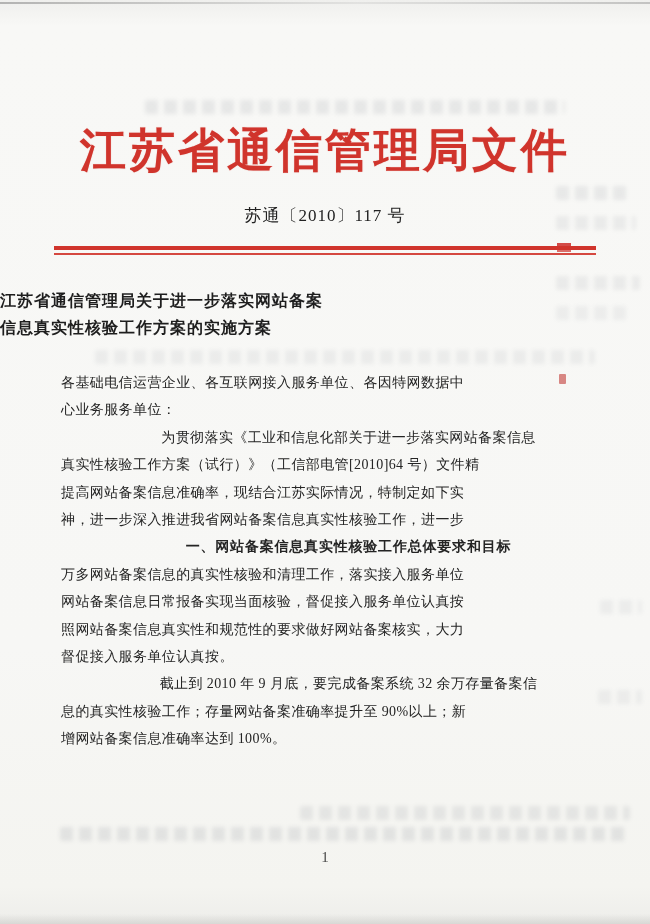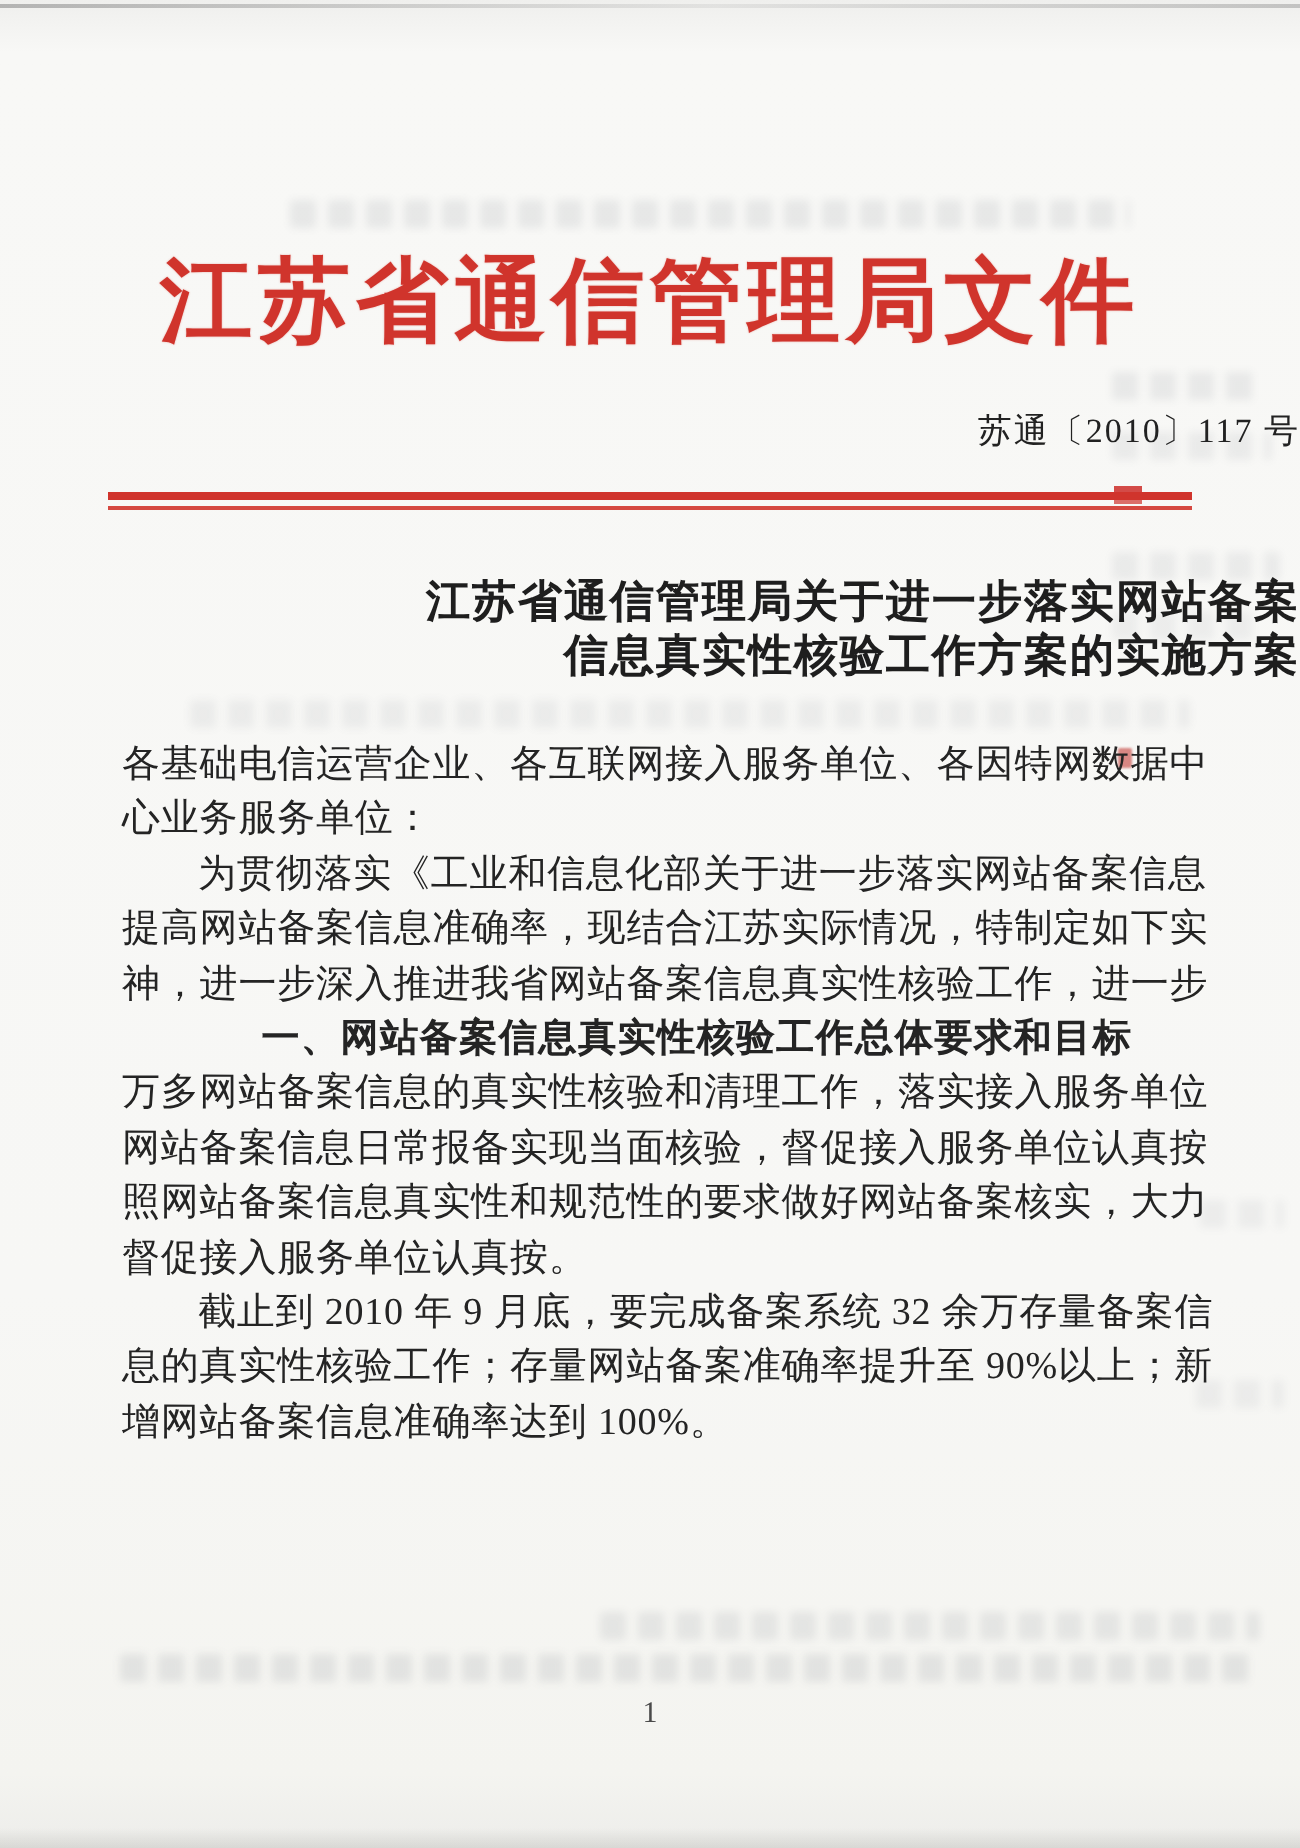--- a/index.html
+++ b/index.html
@@ -25,34 +25,34 @@
   .org-title {
     position: absolute; top: 120px; left: 0; width: 100%;
     text-align: center;
     font-size: 46px; font-weight: bold; letter-spacing: 3px;
     color: var(--red, #d0342c);
     text-shadow: 0 0 1px rgba(208,52,44,.4);
     white-space: nowrap;
   }
   .doc-number {
     position: absolute; top: 204px; left: 0; width: 100%;
-    text-align: right;
+    text-align: center;
     font-size: 17px; letter-spacing: 1px; color: #222;
   }
   .red-rule { position: absolute; top: 246px; left: 54px; width: 542px; }
   .red-rule .thick { height: 4px; background: var(--red, #d0342c); }
   .red-rule .thin  { height: 2px; margin-top: 3px; background: var(--red, #d0342c); opacity: .9; }
   .doc-title {
     position: absolute; top: 287px; left: 0; width: 100%;
-    text-align: right; font-weight: bold;
-    font-size: 22px; line-height: 27px; letter-spacing: 1px; color: #1e1e1e;
+    text-align: left; font-weight: bold;
+    font-size: 16px; line-height: 27px; letter-spacing: 1px; color: #1e1e1e;
   }
   .body-block {
     position: absolute; top: 369px; left: 61px; width: 537px;
-    font-size: 19px; line-height: 27.4px; letter-spacing: .4px; color: #242424;
+    font-size: 14px; line-height: 27.4px; letter-spacing: .4px; color: #242424;
   }
   .body-block .line { white-space: nowrap; height: 27.4px; }
   .body-block .indent { padding-left: 38px; text-align: center; }
   .body-block .bold { font-weight: bold; letter-spacing: .8px; }
   .page-number {
     position: absolute; top: 849px; left: 0; width: 100%;
     text-align: center; font-size: 15px; color: #4a4a4a;
   }
   
   .bleed {
@@ -104,20 +104,21 @@
 
   <div class="doc-title">
     <div>江苏省通信管理局关于进一步落实网站备案</div>
     <div>信息真实性核验工作方案的实施方案</div>
   </div>
 
   <div class="body-block">
       <div class="line">各基础电信运营企业、各互联网接入服务单位、各因特网数据中</div>
       <div class="line">心业务服务单位：</div>
       <div class="line indent">为贯彻落实《工业和信息化部关于进一步落实网站备案信息</div>
+      <div class="line">真实性核验工作方案（试行）》（工信部电管[2010]64 号）文件精</div>
       <div class="line">提高网站备案信息准确率，现结合江苏实际情况，特制定如下实</div>
       <div class="line">神，进一步深入推进我省网站备案信息真实性核验工作，进一步</div>
       <div class="line indent bold">一、网站备案信息真实性核验工作总体要求和目标</div>
       <div class="line">万多网站备案信息的真实性核验和清理工作，落实接入服务单位</div>
       <div class="line">网站备案信息日常报备实现当面核验，督促接入服务单位认真按</div>
       <div class="line">照网站备案信息真实性和规范性的要求做好网站备案核实，大力</div>
       <div class="line">督促接入服务单位认真按。</div>
       <div class="line indent">截止到 2010 年 9 月底，要完成备案系统 32 余万存量备案信</div>
       <div class="line">息的真实性核验工作；存量网站备案准确率提升至 90%以上；新</div>
       <div class="line">增网站备案信息准确率达到 100%。</div>

